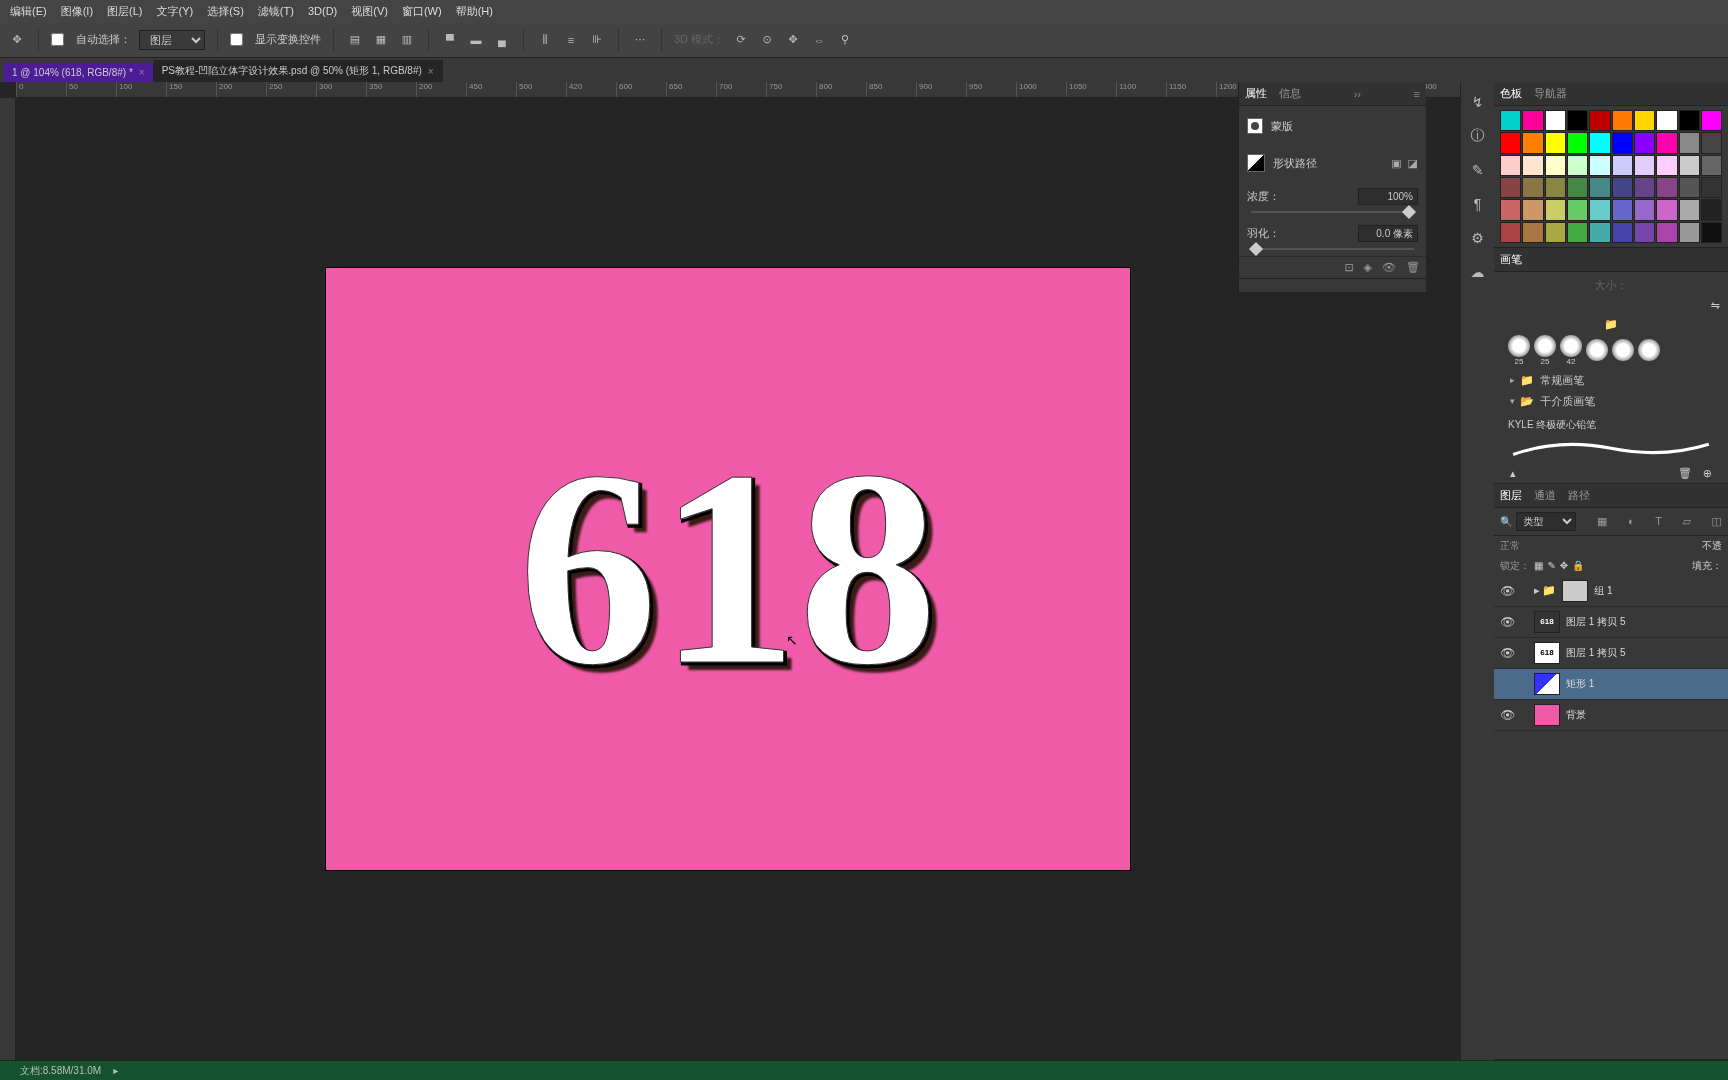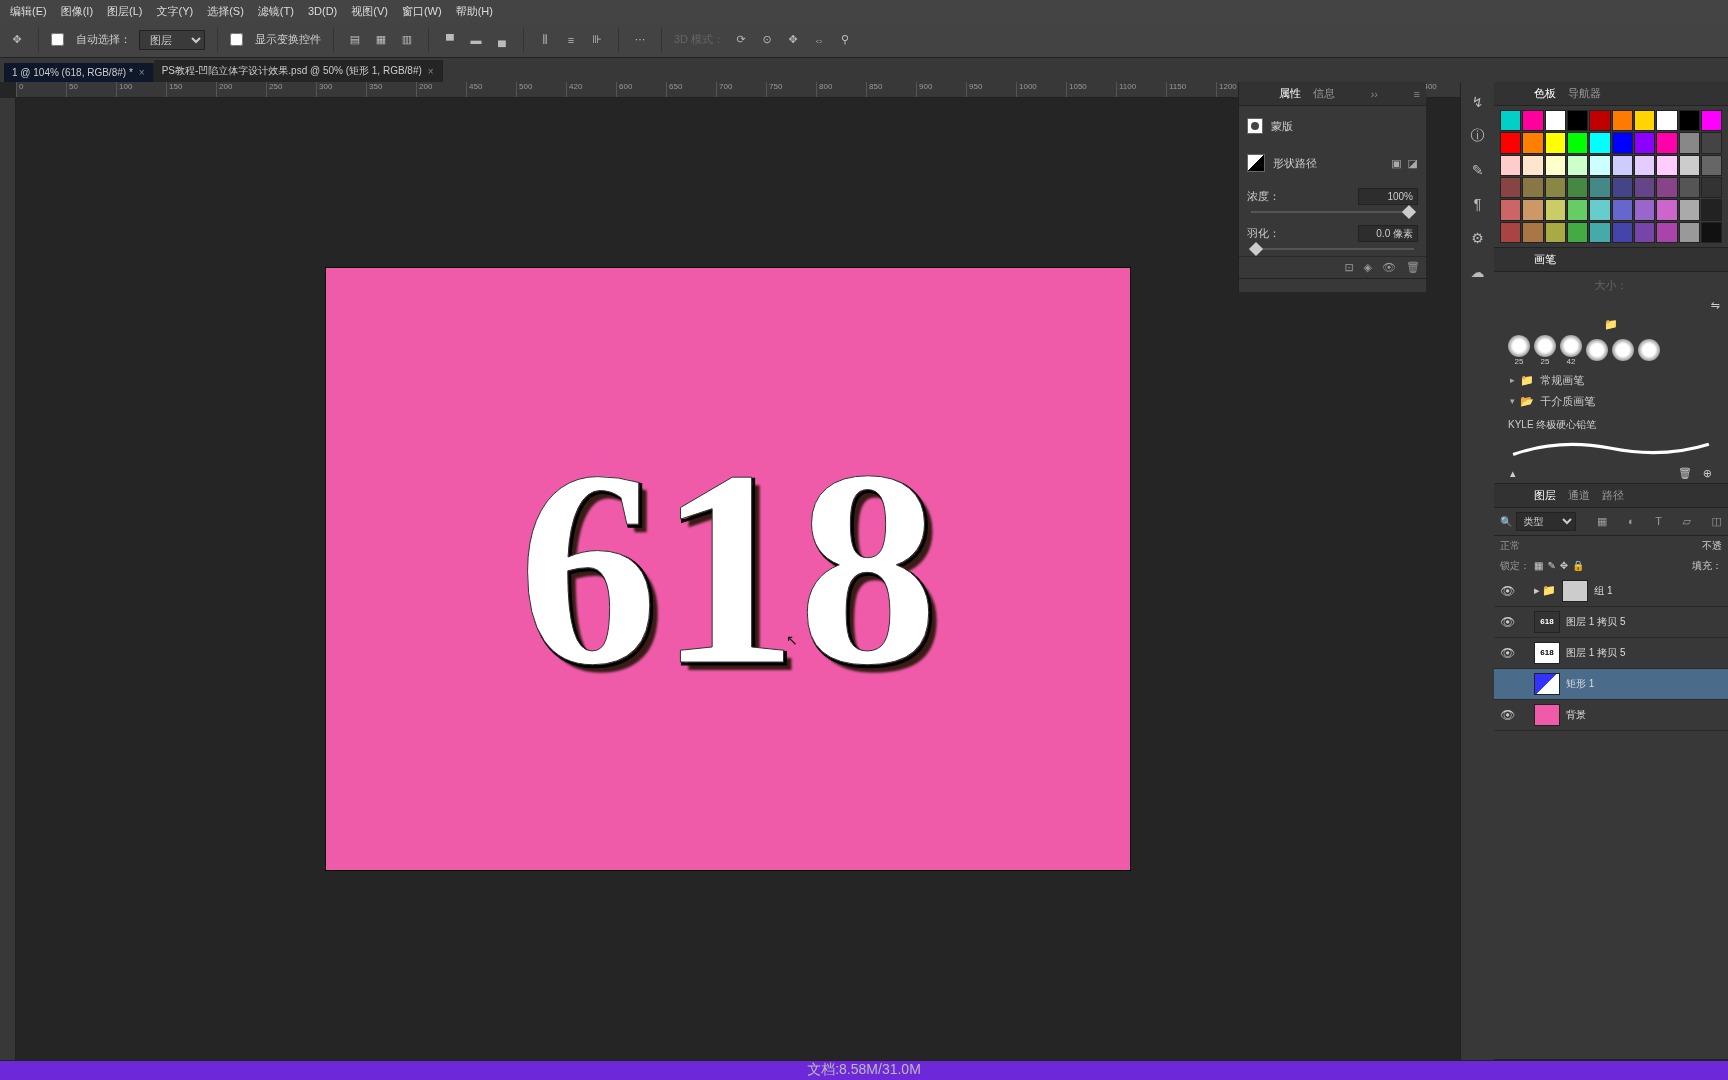--- a/index.html
+++ b/index.html
@@ -6,21 +6,21 @@
 body { background: #252525; font-family: "Microsoft YaHei", sans-serif; font-size: 11px; color: #ccc; overflow: hidden; width: 1728px; height: 1080px; }
 .menubar { background: #444; height: 22px; display: flex; align-items: center; padding: 0 4px; gap: 2px; }
 .menubar span { padding: 2px 6px; color: #ddd; cursor: pointer; }
 .optbar { background: #434343; height: 36px; display: flex; align-items: center; padding: 0 8px; gap: 8px; border-bottom: 1px solid #222; }
 .optbar .icon { width: 18px; height: 18px; display: inline-flex; align-items: center; justify-content: center; color: #bbb; }
 .optbar .sep { width: 1px; height: 24px; background: #333; margin: 0 4px; }
 .optbar label { display: flex; align-items: center; gap: 12px; font-size: 11px; }
 .optbar select { background: #3a3a3a; color: #ccc; border: 1px solid #222; padding: 2px 16px 2px 6px; font-size: 11px; }
 .optbar input[type=checkbox] { accent-color: #555; }
 .tabbar { background: #383838; height: 24px; display: flex; align-items: end; padding-left: 4px; }
-.tab { background: #0f172a; padding: 4px 8px; font-size: 10px; color: #ccc; display: flex; align-items: center; gap: 6px; border-right: 1px solid #222; }
+.tab { background: #4c1d95; padding: 4px 8px; font-size: 10px; color: #ccc; display: flex; align-items: center; gap: 6px; border-right: 1px solid #222; }
 .tab.active { background: #252525; }
 .tab .x { color: #888; cursor: pointer; }
 .workspace { display: flex; height: calc(100% - 82px - 20px); }
 .canvas-area { flex: 1; position: relative; background: #252525; overflow: hidden; }
 .ruler-h { position: absolute; top: 0; left: 16px; right: 0; height: 16px; background: #383838; border-bottom: 1px solid #222; font-size: 8px; color: #999; display: flex; }
 .ruler-h span { flex: none; width: 50px; text-align: left; padding-left: 2px; border-left: 1px solid #555; }
 .ruler-v { position: absolute; top: 16px; left: 0; width: 16px; bottom: 0; background: #383838; border-right: 1px solid #222; }
 .canvas-wrap { position: absolute; top: 16px; left: 16px; right: 0; bottom: 0; display: flex; align-items: center; justify-content: center; }
 .canvas { width: 804px; height: 602px; background: #ef5aa9; position: relative; box-shadow: 0 0 0 1px #000; margin-left: -20px; margin-top: -20px; }
 .text618 { position: absolute; top: 138px; left: 50%; transform: translateX(-50%); font-family: Georgia, serif; font-size: 280px; font-weight: 700; color: #fff; letter-spacing: 0; }
@@ -28,21 +28,21 @@
 .text618 .outline { position: absolute; top: 2px; left: 2px; color: transparent; -webkit-text-stroke: 3px #000; z-index: 2; }
 .text618 .main { position: relative; z-index: 3; -webkit-text-stroke: 1px #333; }
 .cursor { position: absolute; top: 364px; left: 460px; font-size: 14px; color: #000; z-index: 10; }
 .side-panels { width: 190px; background: #383838; display: flex; flex-direction: column; border-left: 1px solid #222; }
 .sidebar2 { width: 34px; background: #383838; border-left: 1px solid #222; padding-top: 10px; display: flex; flex-direction: column; align-items: center; gap: 14px; }
 .sidebar2 .ic { width: 20px; height: 20px; color: #bbb; display: flex; align-items: center; justify-content: center; font-size: 14px; }
 .right-panels { width: 268px; display: flex; }
 .panel { border-bottom: 1px solid #222; }
 .panel-tabs { display: flex; background: #323232; height: 24px; align-items: center; padding: 0 6px; gap: 12px; border-bottom: 1px solid #222; }
 .panel-tabs span { color: #999; font-size: 11px; cursor: pointer; }
-.panel-tabs span.act { color: #fff; margin-left: 34px; }
+.panel-tabs span.act { color: #fff; }
 .panel-tabs .more { margin-left: auto; color: #888; cursor: pointer; }
 .panel-body { padding: 6px 8px; font-size: 11px; }
 .prop-row { display: flex; align-items: center; gap: 8px; margin: 6px 0; }
 .prop-row .lbl { width: 40px; color: #ccc; }
 .prop-row .val { margin-left: auto; width: 60px; background: #2d2d2d; border: 1px solid #222; color: #ccc; padding: 2px 4px; text-align: right; font-size: 10px; }
 .slider { flex: 1; height: 2px; background: #555; position: relative; margin: 0 4px; }
 .slider .knob { position: absolute; right: 0; top: -4px; width: 10px; height: 10px; background: #ccc; transform: rotate(45deg); }
 .icon-row { display: flex; justify-content: flex-end; gap: 10px; padding: 4px 6px; border-top: 1px solid #2a2a2a; }
 .icon-row span { color: #999; font-size: 11px; cursor: pointer; }
 .right-col { width: 234px; display: flex; flex-direction: column; background: #383838; }
@@ -58,21 +58,21 @@
 .layer-controls .ic { color: #999; font-size: 11px; margin-left: auto; }
 .layer-row2 { display: flex; align-items: center; padding: 3px 6px; gap: 4px; font-size: 10px; }
 .layer-row2 .lbl { color: #999; }
 .layer-row2 .val { margin-left: auto; }
 .layer-list { flex: 1; overflow: auto; }
 .layer-item { display: flex; align-items: center; padding: 4px 6px; gap: 6px; border-bottom: 1px solid #2a2a2a; cursor: pointer; }
 .layer-item.sel { background: #4a6b8a; }
 .layer-item .eye { width: 14px; color: #ccc; font-size: 12px; }
 .layer-item .thumb { width: 26px; height: 22px; background: #fff; border: 1px solid #222; display: flex; align-items: center; justify-content: center; font-size: 8px; color: #000; font-weight: bold; }
 .layer-item .name { font-size: 10px; color: #ddd; }
-.statusbar { height: 20px; background: #6d28d9; display: flex; align-items: center; padding: 0 20px; font-size: 14px; color: #bbb; border-top: 1px solid #222; flex-direction: column; }
+.statusbar { height: 20px; background: #14532d; display: flex; align-items: center; padding: 0 20px; font-size: 10px; color: #bbb; border-top: 1px solid #222; }
 .shape-thumb { width: 18px; height: 18px; background: linear-gradient(135deg, #fff 50%, #000 50%); border: 1px solid #666; }
 .brush-circle { width: 22px; height: 22px; border-radius: 50%; background: radial-gradient(circle, #fff 40%, #fff0 100%); }
 .dimgroup { color: #666; }
 </style>
 </head>
 <body>
 
 <div class="menubar">
   <span>编辑(E)</span>
   <span>图像(I)</span>

